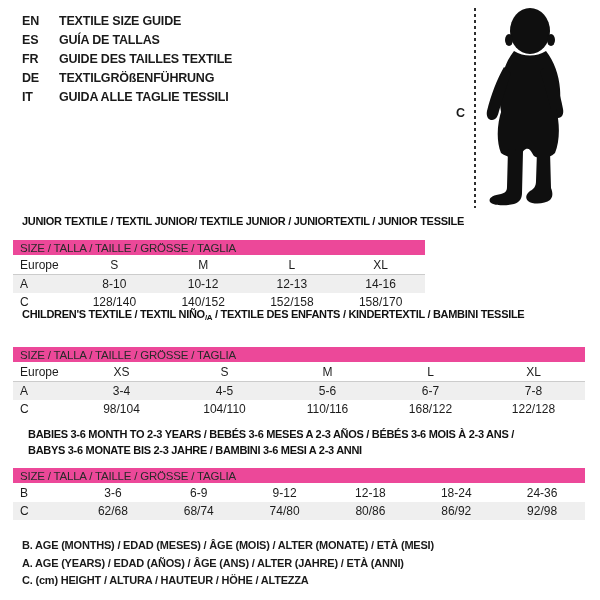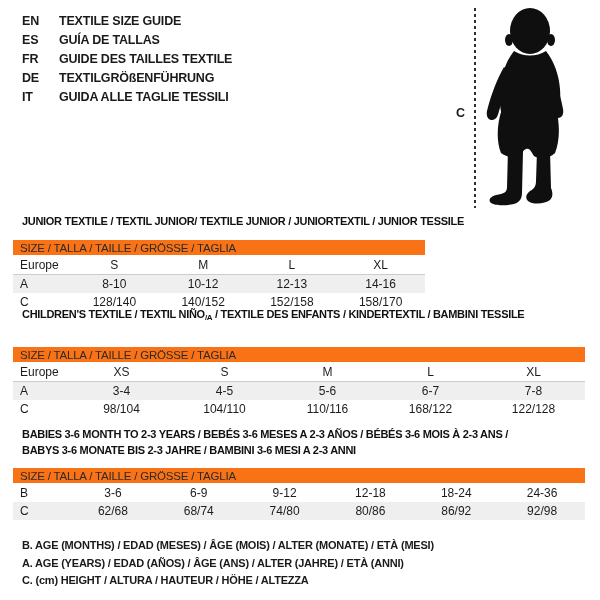--- a/index.html
+++ b/index.html
@@ -16,27 +16,27 @@
   
   .dash-line{position:absolute;left:474px;top:8px;width:2px;height:200px;
              background:repeating-linear-gradient(to bottom,#2e2e2e 0 3px,transparent 3px 6px);}
   .figure-label{position:absolute;left:456px;top:106px;font-size:12.5px;font-weight:bold;}
   .baby-svg{position:absolute;left:478px;top:5px;}
 
   
   .section-title{position:absolute;left:22px;font-size:11px;font-weight:bold;
                  letter-spacing:-0.3px;white-space:nowrap;color:#111;}
   .section-title .subsc{font-size:8px;vertical-align:-2px;}
-  .two-line{line-height:15.5px;}
+  .two-line{line-height:15.5px;margin-left:6px;}
 
   
   table{position:absolute;left:13px;border-collapse:collapse;table-layout:fixed;
         font-size:12px;color:#1c1c1c;}
   td{padding:0;overflow:hidden;white-space:nowrap;}
-  tr.size-head td{background:#f97316;height:15px;font-size:11.5px;color:#2a2a2a;
+  tr.size-head td{background:#ec4899;height:15px;font-size:11.5px;color:#2a2a2a;
                   text-align:left;padding-left:7px;letter-spacing:-0.2px;}
   tr.row-europe td{height:19px;border-bottom:1px solid #cccccc;}
   tr.row-first td{height:19px;}
   tr.row-alt td{background:#efefef;height:18px;}
   tr.row-plain td{height:18px;}
   td.lbl{text-align:left;padding-left:7px;}
   td.val{text-align:center;}
 
   
   .footnotes{position:absolute;left:22px;top:537px;font-size:11px;font-weight:bold;

